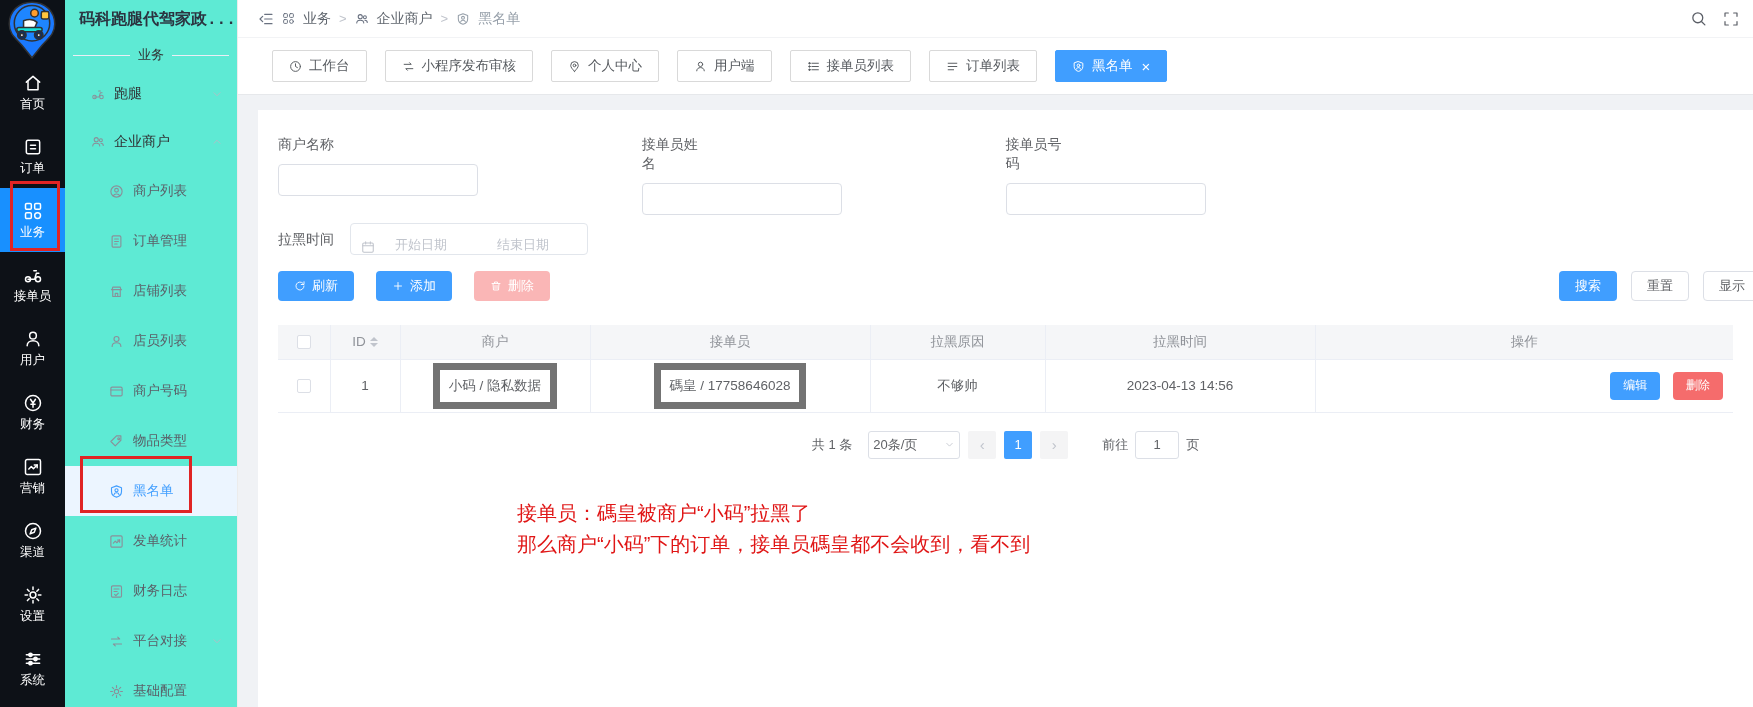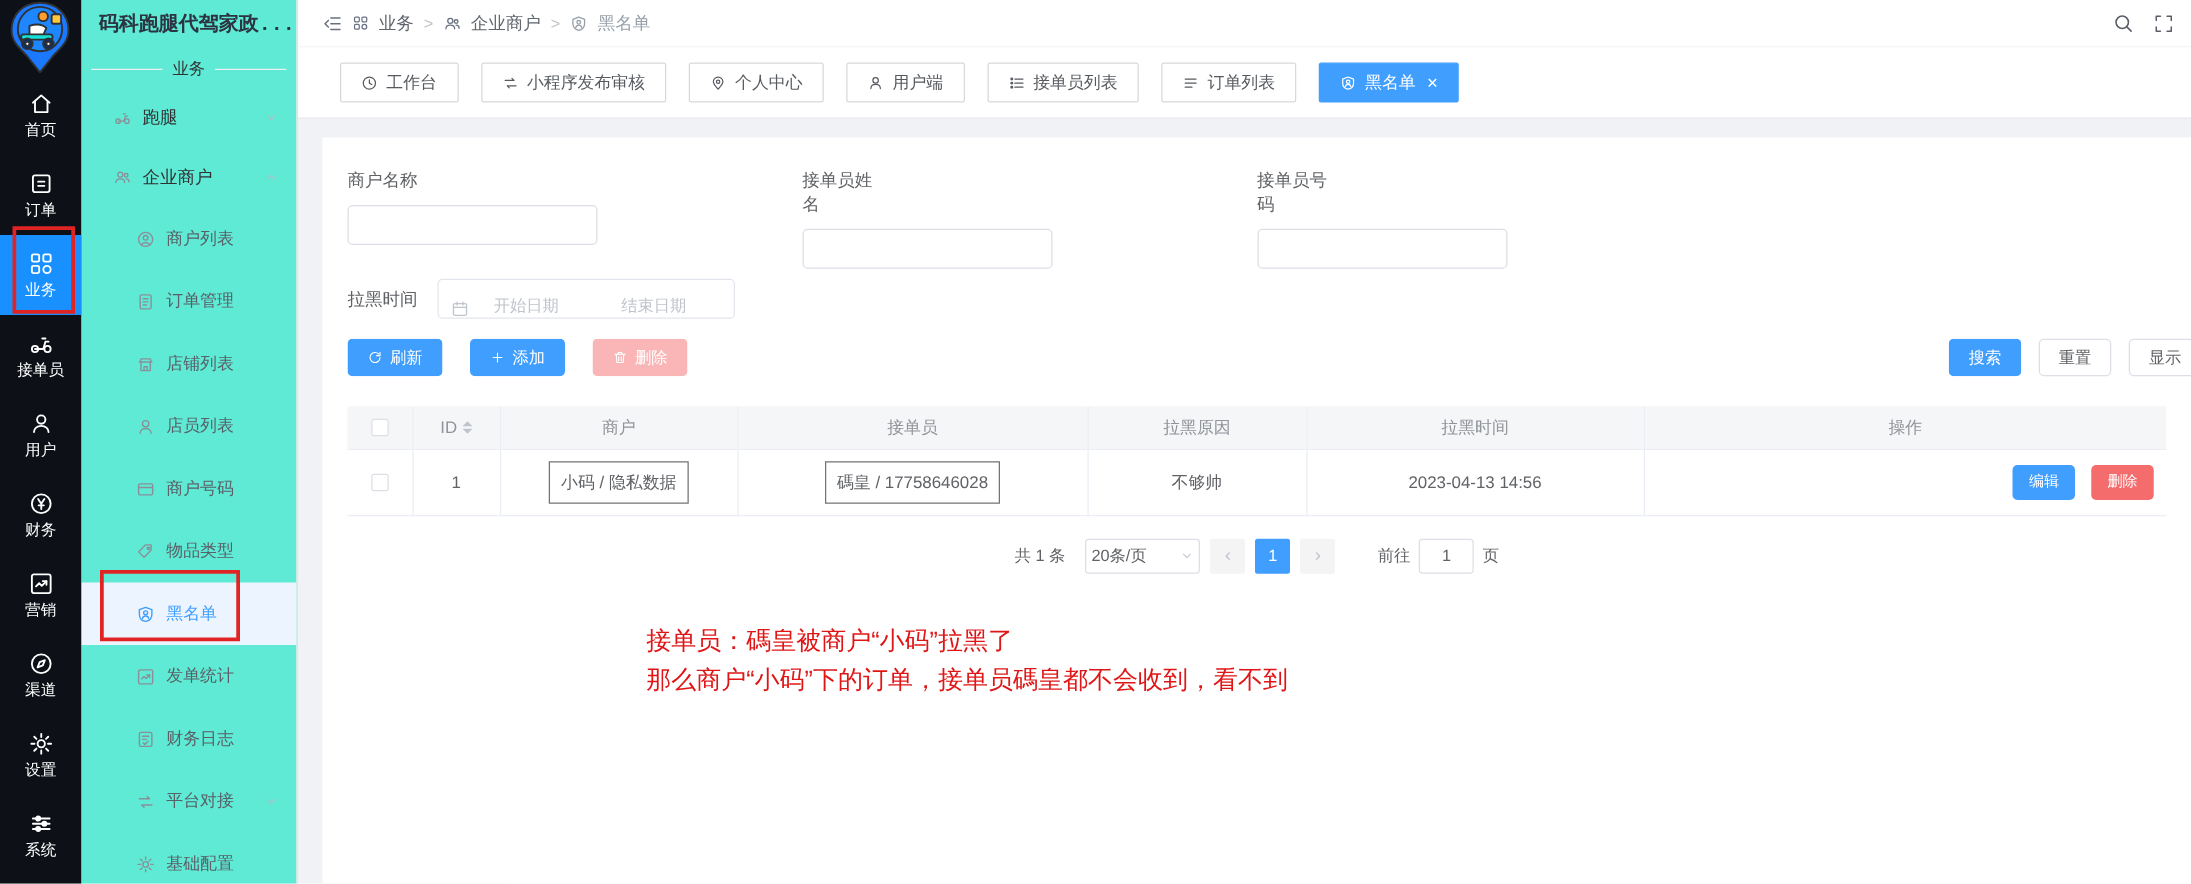--- a/index.html
+++ b/index.html
@@ -75,21 +75,21 @@
   .tbl{ width:100%; border-collapse:collapse; table-layout:fixed; }
   .tbl th{ background:#f5f6f8; height:34px; font-weight:normal; font-size:13.5px; color:#909399; border-right:1px solid #ebeef5; border-bottom:1px solid #ebeef5; }
   .tbl th:last-child, .tbl td:last-child{ border-right:none; }
   .tbl td{ height:53px; text-align:center; font-size:13.5px; color:#606266; border-right:1px solid #ebeef5; border-bottom:1px solid #ebeef5; }
   .th-id{ display:flex; align-items:center; justify-content:center; gap:4px; }
   .sorter{ display:inline-flex; flex-direction:column; cursor:pointer; }
   .car-u{ width:0;height:0;border:4px solid transparent;border-bottom-color:#c0c4cc;margin-bottom:2px; }
   .car-d{ width:0;height:0;border:4px solid transparent;border-top-color:#c0c4cc; }
   .th-ops{ color:#303133; font-weight:bold; }
   .cb{ width:14px; height:14px; border:1px solid #dcdfe6; border-radius:2px; background:#fff; display:inline-block; vertical-align:middle; cursor:pointer; }
-  .redwrap{ display:inline-block; border:1px solid #737373; padding:7px 9px; }
+  .redwrap{ display:inline-block; border:7px solid #737373; padding:7px 9px; }
   .ops-cell{ text-align:right !important; padding-right:10px; }
   .mini{ display:inline-flex; align-items:center; height:28px; padding:0 13px; border-radius:4px; font-size:12px; color:#fff; cursor:pointer; }
   .mini-edit{ background:#409eff; margin-right:9px; }
   .mini-del{ background:#f56c6c; }
 
   
   .pager{ display:flex; align-items:center; justify-content:center; gap:8px; margin-top:18px; font-size:13px; color:#606266; }
   .pg-total{ margin-right:8px; }
   .pg-size{ width:92px; height:28px; border:1px solid #dcdfe6; border-radius:3px; display:flex; align-items:center; justify-content:space-between; padding:0 4px; color:#606266; cursor:pointer; }
   .pg-size .si{ width:11px; height:11px; color:#c0c4cc; }

